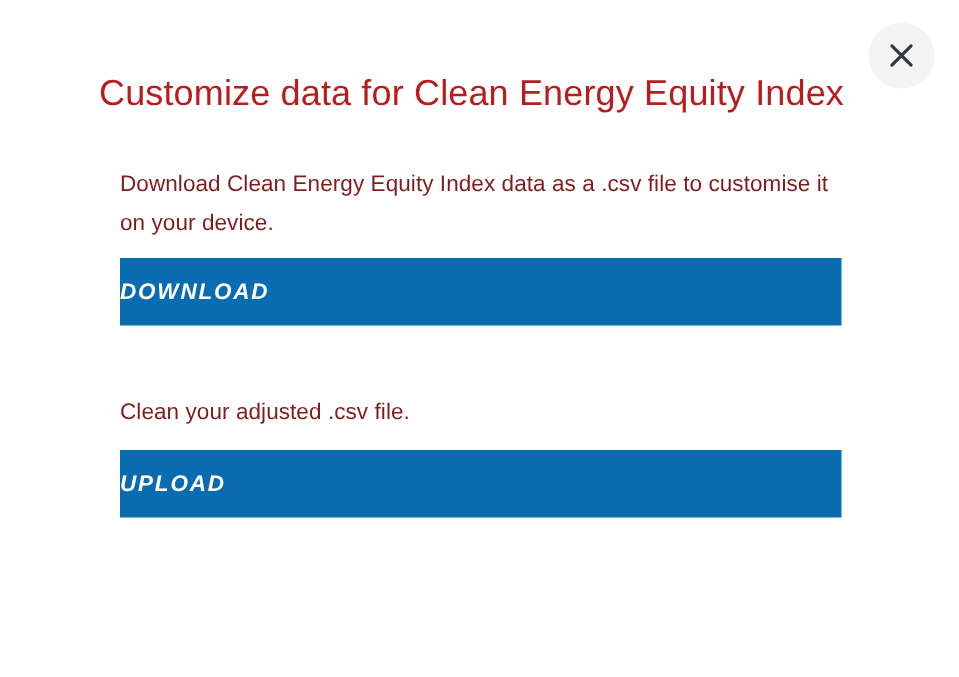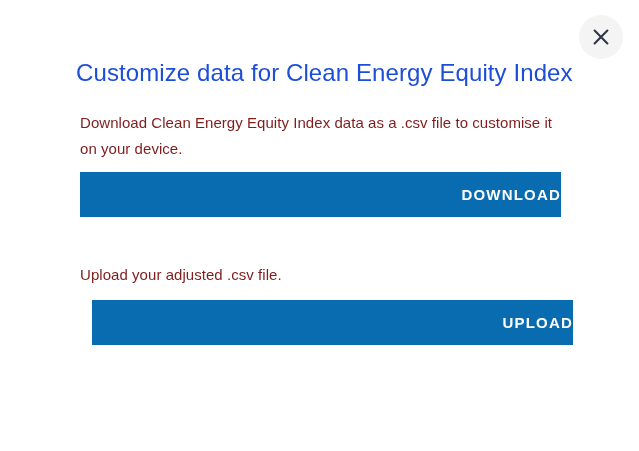--- a/index.html
+++ b/index.html
@@ -41,26 +41,26 @@
   }
   .close-btn svg {
     display: block;
   }
 
   
   .modal-title {
     position: absolute;
     left: 63px;
     top: 44px;
-    margin: 13px;
+    margin: 3px;
     font-size: 24px;
     font-weight: 400;
     line-height: 32px;
     letter-spacing: 0.1px;
-    color: #1d4ed8;
+    color: #b91c1c;
     white-space: nowrap;
   }
 
   
   .section {
     position: absolute;
     left: 80px;
     width: 481px;
   }
   .section-download { top: 110px; }
@@ -80,26 +80,27 @@
     height: 45px;
     margin: 0;
     border: none;
     padding: 0;
     background: #0a6cb0;
     color: #ffffff;
     font-family: "Liberation Sans", sans-serif;
     font-size: 15px;
     font-weight: bold;
     letter-spacing: 1.2px;
-    text-align: right;
+    text-align: left;
     line-height: 45px;
     cursor: pointer;
+    font-style: italic;
   }
   .btn-download { position: absolute; left: 0; top: 62px; }
-  .btn-upload   { position: absolute; left: 12px; top: 38px; }
+  .btn-upload   { position: absolute; left: 0; top: 38px; }
 </style>
 </head>
 <body>
 
 <div class="modal">
 
   <button class="close-btn">
     <span>
       <svg width="20" height="20" viewBox="0 0 20 20" aria-hidden="true">
         <path d="M3.6 3.6 L16.4 16.4 M16.4 3.6 L3.6 16.4" stroke="#2f3847" stroke-width="2.1" stroke-linecap="round"></path>
@@ -108,17 +109,17 @@
   </button>
 
   <h1 class="modal-title">Customize data for Clean Energy Equity Index</h1>
 
   <div class="section section-download">
     <p class="section-text">Download Clean Energy Equity Index data as a .csv file to customise it on your device.</p>
     <button class="action-btn btn-download">DOWNLOAD</button>
   </div>
 
   <div class="section section-upload">
-    <p class="section-text">Upload your adjusted .csv file.</p>
+    <p class="section-text">Clean your adjusted .csv file.</p>
     <button class="action-btn btn-upload">UPLOAD</button>
   </div>
 
 </div>
 
 </body></html>

